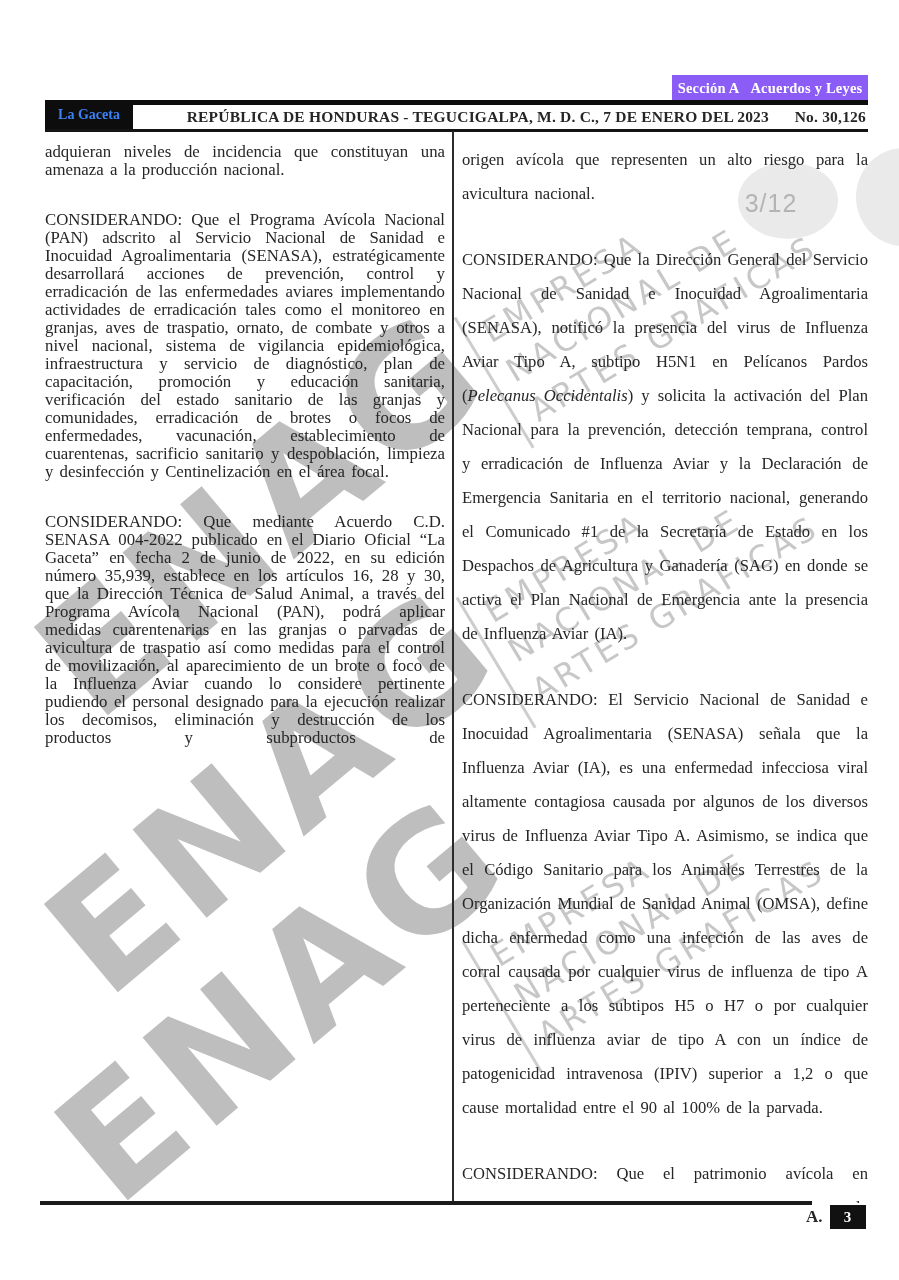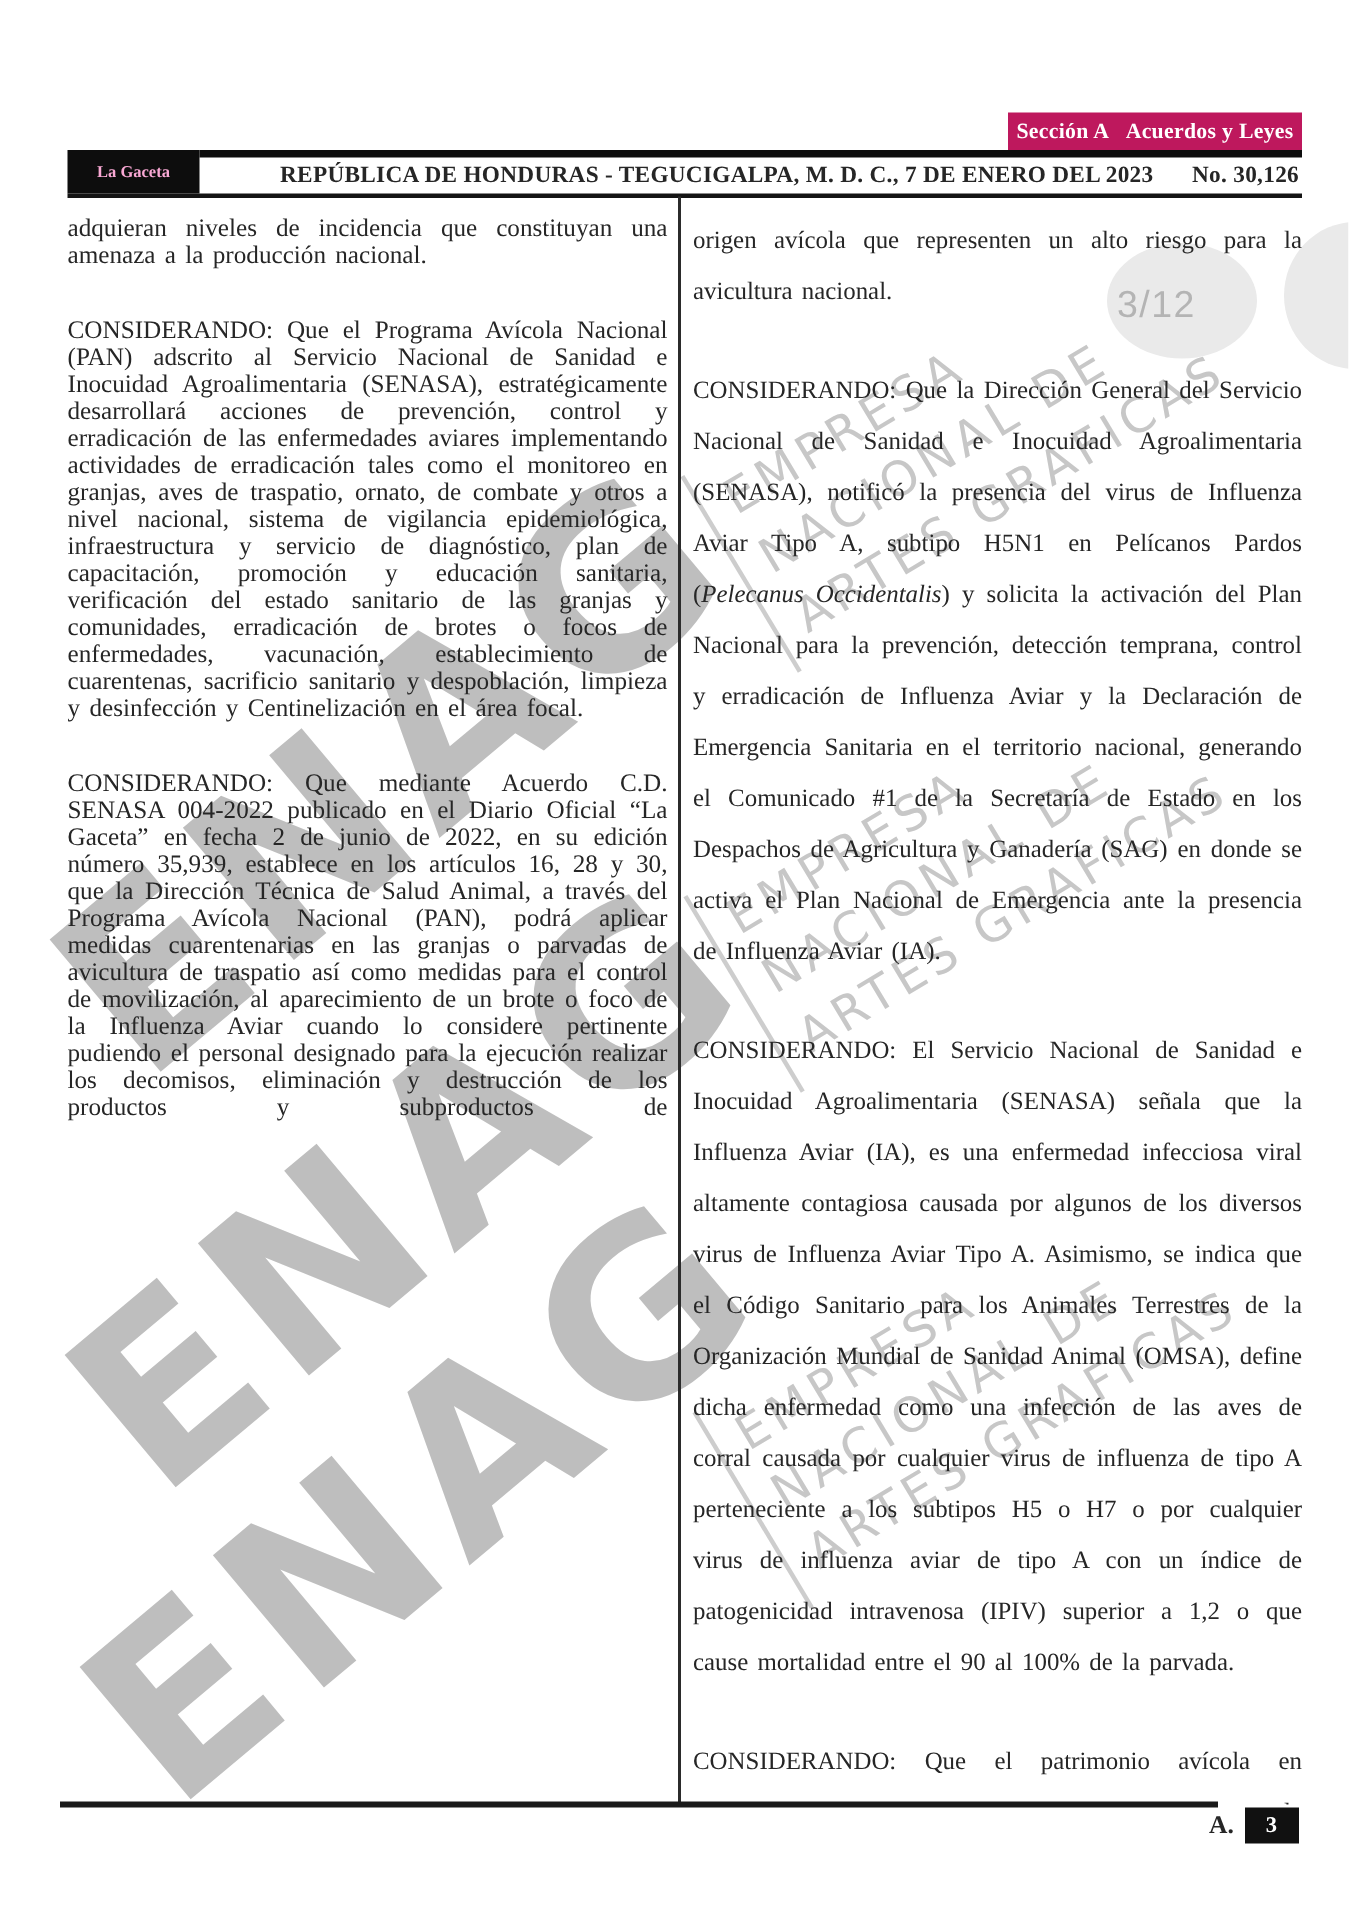--- a/index.html
+++ b/index.html
@@ -4,30 +4,30 @@
 <style>
   html,body{margin:0;padding:0;background:#ffffff;}
   .page{
     position:relative;width:899px;height:1280px;margin:0 auto;
     background:#ffffff;overflow:hidden;
     font-family:"Liberation Serif", serif;color:#262626;
   }
   
   .section-badge{
     position:absolute;top:75px;left:672px;width:196px;height:26px;
-    background:#be185d;color:#ffffff;display:flex;align-items:center;justify-content:center;
+    background:#8b5cf6;color:#ffffff;display:flex;align-items:center;justify-content:center;
     gap:11px;font-weight:bold;font-size:14.5px;letter-spacing:.2px;
   }
   .masthead{
     position:absolute;left:45px;top:100px;width:823px;height:29px;
     border-bottom:3px solid #141414;display:flex;
   }
   .brand-box{
-    background:#0d0d0d;color:#f9a8d4;width:88px;display:flex;align-items:center;justify-content:center;
-    font-weight:bold;font-size:11px;
+    background:#0d0d0d;color:#3b82f6;width:88px;display:flex;align-items:center;justify-content:center;
+    font-weight:bold;font-size:14px;
   }
   .mast-band{
     flex:1;border-top:5px solid #0d0d0d;display:flex;align-items:center;
     font-weight:bold;font-size:15.5px;letter-spacing:.2px;padding-left:28px;
   }
   .mast-center{flex:1;text-align:center;white-space:nowrap;}
   .mast-issue{white-space:nowrap;padding-right:2px;}
   
   .wm-enag{
     position:absolute;z-index:0;

